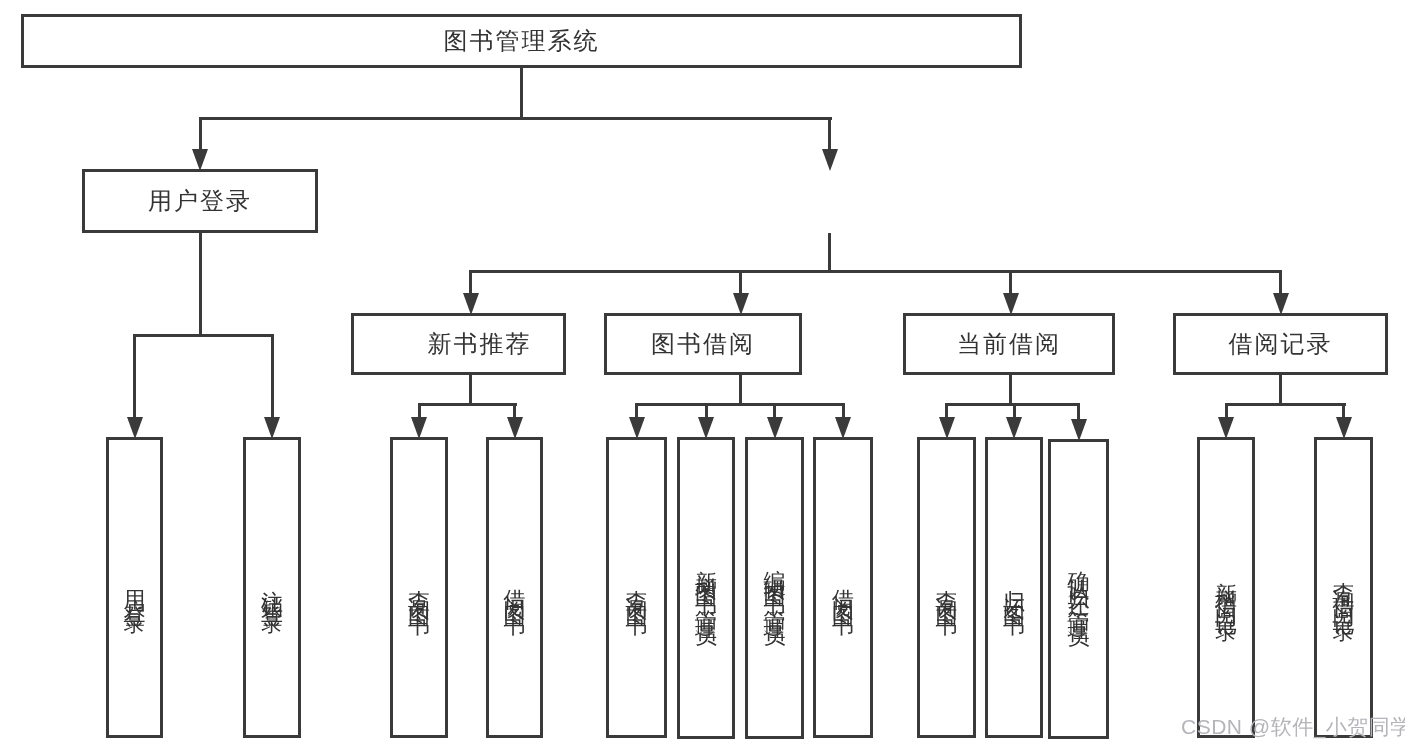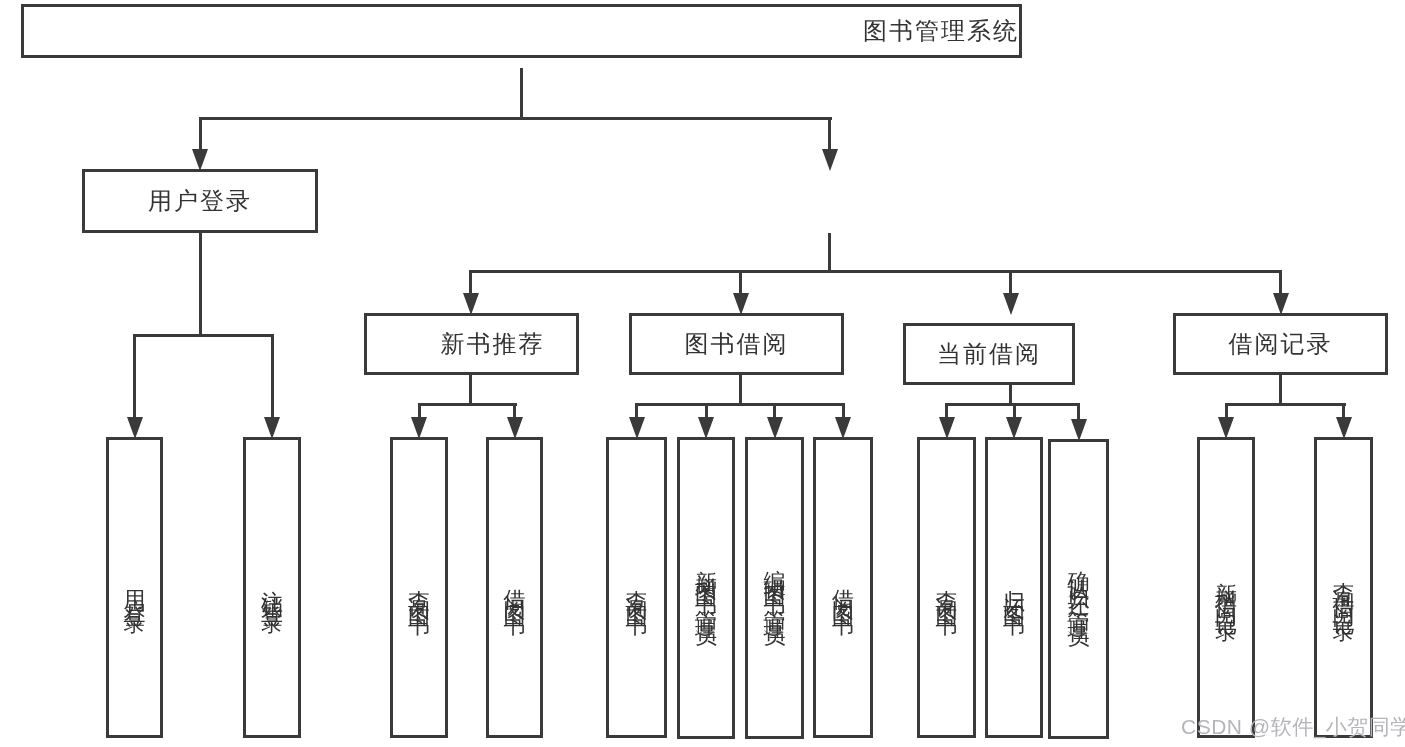--- a/index.html
+++ b/index.html
@@ -112,39 +112,39 @@
     <div class="cline" style="left: 1013px; top: 403px; width: 3px; height: 14px;"></div>
     <div class="arrowhead" style="left: 1006px; top: 417px;"></div>
     <div class="cline" style="left: 1077px; top: 403px; width: 3px; height: 16px;"></div>
     <div class="arrowhead" style="left: 1071px; top: 419px;"></div>
     <div class="cline" style="left: 1279px; top: 375px; width: 3px; height: 31px;"></div>
     <div class="cline" style="left: 1225px; top: 403px; width: 121px; height: 3px;"></div>
     <div class="cline" style="left: 1225px; top: 403px; width: 3px; height: 14px;"></div>
     <div class="arrowhead" style="left: 1218px; top: 417px;"></div>
     <div class="cline" style="left: 1342px; top: 403px; width: 3px; height: 14px;"></div>
     <div class="arrowhead" style="left: 1336px; top: 417px;"></div>
-    <div class="node h" style="left: 21px; top: 4px; width: 1001px; height: 54px; justify-content: flex-end;">
+    <div class="node h" style="left: 21px; top: 14px; width: 1001px; height: 54px;">
       <span>图书管理系统</span>
     </div>
     <div class="node h" style="left: 82px; top: 169px; width: 236px; height: 64px;">
       <span>用户登录</span>
     </div>
     <div class="node v" style="left: 106px; top: 437px; width: 57px; height: 301px;">
       <span>用户登录</span>
     </div>
     <div class="node v" style="left: 243px; top: 437px; width: 58px; height: 301px;">
       <span>注销登录</span>
     </div>
-    <div class="node h" style="left: 364px; top: 313px; width: 215px; height: 62px; padding-left: 42px;">
+    <div class="node h" style="left: 351px; top: 313px; width: 215px; height: 62px; padding-left: 42px;">
       <span>新书推荐</span>
     </div>
-    <div class="node h" style="left: 629px; top: 313px; width: 215px; height: 62px;">
+    <div class="node h" style="left: 604px; top: 313px; width: 198px; height: 62px;">
       <span>图书借阅</span>
     </div>
-    <div class="node h" style="left: 903px; top: 313px; width: 172px; height: 62px; margin-top: 10px;">
+    <div class="node h" style="left: 903px; top: 313px; width: 212px; height: 62px;">
       <span>当前借阅</span>
     </div>
     <div class="node h" style="left: 1173px; top: 313px; width: 215px; height: 62px;">
       <span>借阅记录</span>
     </div>
     <div class="node v" style="left: 390px; top: 437px; width: 58px; height: 301px;">
       <span>查询图书</span>
     </div>
     <div class="node v" style="left: 486px; top: 437px; width: 57px; height: 301px;">
       <span>借阅图书</span>

